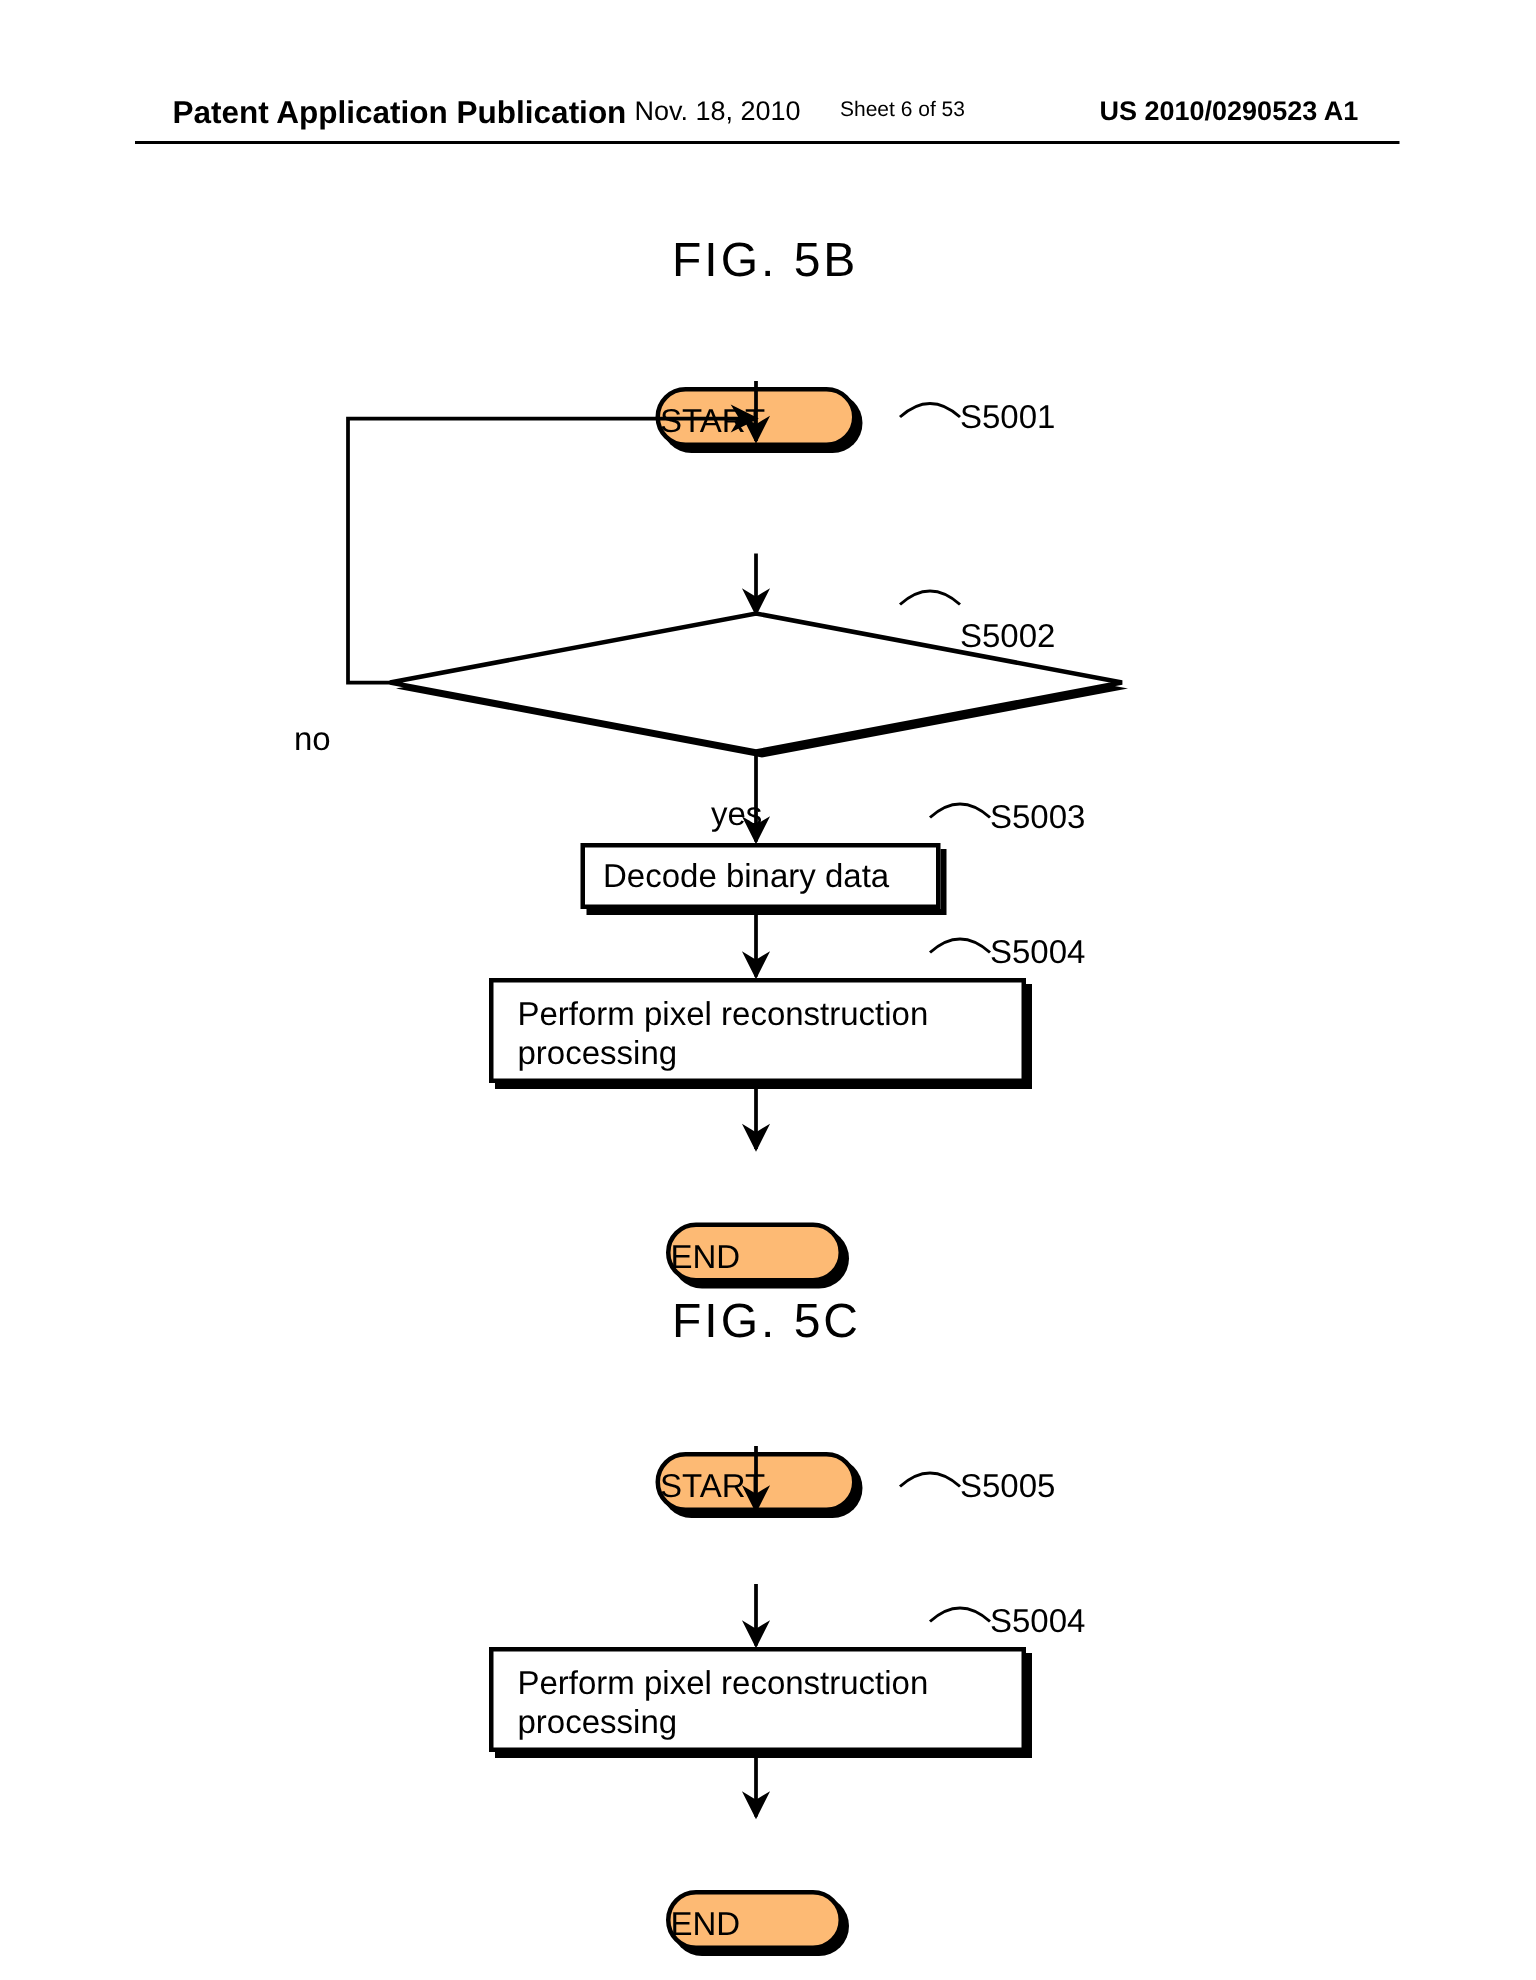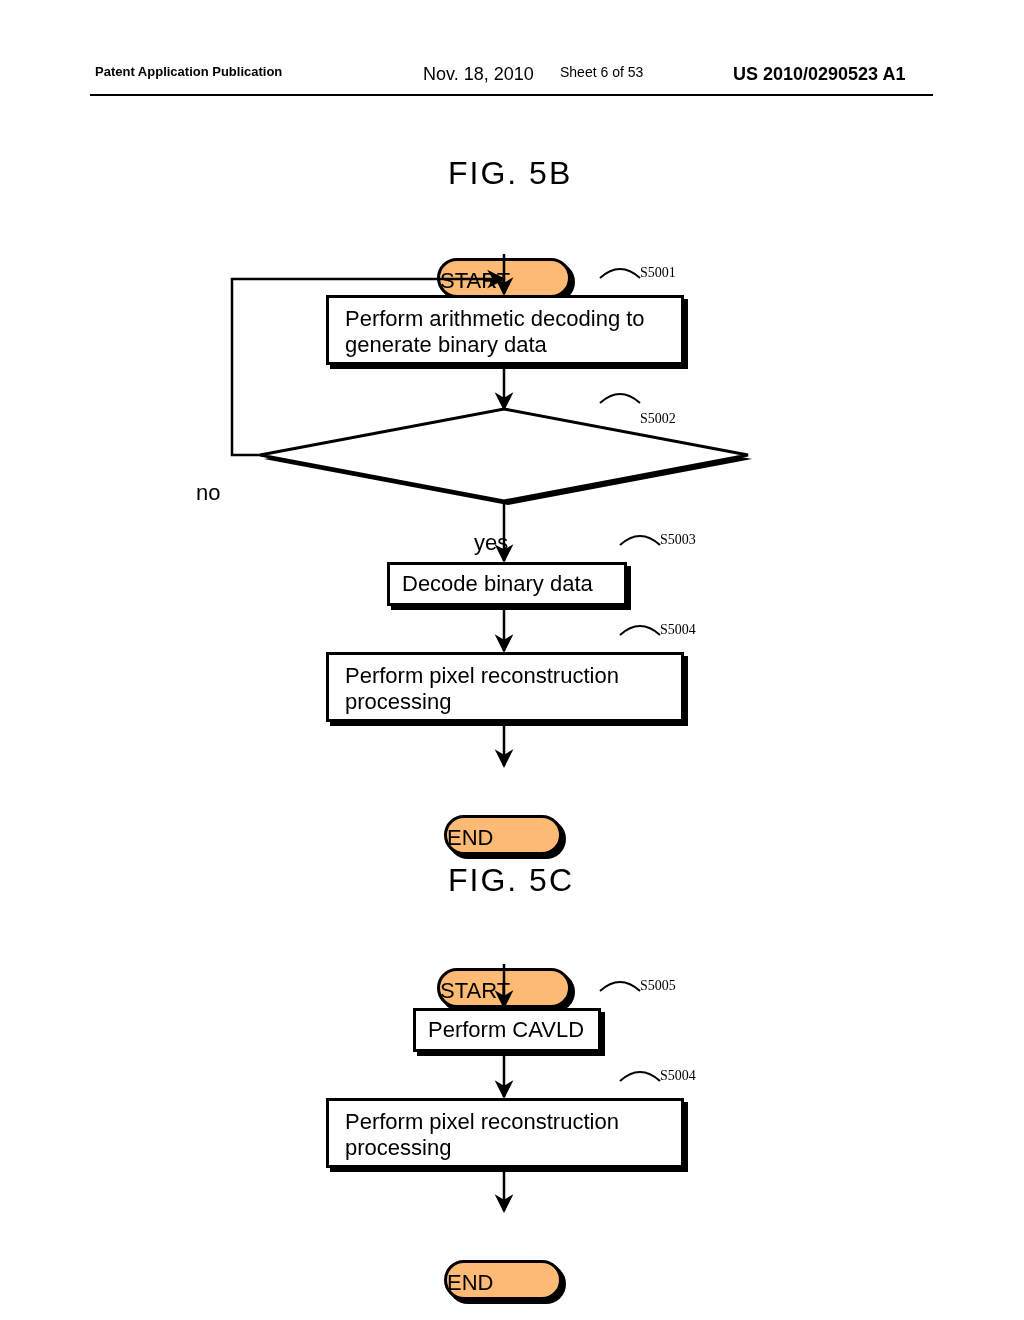--- a/index.html
+++ b/index.html
@@ -18,23 +18,23 @@
   }
   .topbar {
     position: absolute;
     top: 64px;
     left: 0;
     width: 1024px;
     height: 30px;
   }
   .topbar .pub-type {
     position: absolute;
-    left: 95px;
-    top: 0;
-    font-size: 13px;
+    left: 115px;
+    top: 0;
+    font-size: 21px;
     font-weight: bold;
   }
   .topbar .date {
     position: absolute;
     left: 423px;
     top: 0;
     font-size: 18px;
   }
   .topbar .sheet {
     position: absolute;
@@ -94,22 +94,21 @@
     text-align: center;
     line-height: 26px;
     background: transparent;
   }
   .small-label {
     position: absolute;
     font-size: 22px;
   }
   .step-label {
     position: absolute;
-    font-size: 14px;
-    font-family: Liberation Serif, serif;
+    font-size: 22px;
   }
   svg.overlay {
     position: absolute;
     left: 0;
     top: 0;
     width: 1024px;
     height: 1320px;
     pointer-events: none;
   }
 </style>
@@ -123,21 +122,20 @@
     <span class="date">Nov. 18, 2010</span>
     <span class="sheet">Sheet 6 of 53</span>
     <span class="pubno">US 2010/0290523 A1</span>
   </div>
   <div class="hr"></div>
 
   <div class="fig-title" style="left:448px; top:155px;">FIG. 5B</div>
 
   <div class="terminator has-shadow" style="left:437px; top:210px; width:134px;"><span>START</span></div>
 
-  <div class="process has-shadow" style="left:326px; top:295px; width:358px; height:70px;"><span>Perform arithmetic decoding to generate binary data</span></div>
   <div class="step-label" style="left:640px; top:265px;">S5001</div>
 
   <div class="decision-text" style="left:282px; top:418px; width:444px;">
     <span>Binary data</span><br>
     <span>equivalent to predetermined data</span><br>
     <span>unit ready?</span>
   </div>
   <div class="step-label" style="left:640px; top:390px;margin-top:21px;">S5002</div>
   <div class="small-label" style="left:196px; top:480px;text-align:center;">no</div>
   <div class="small-label" style="left:474px; top:530px;">yes</div>
@@ -147,21 +145,20 @@
 
   <div class="process has-shadow" style="left:326px; top:652px; width:358px; height:70px;"><span>Perform pixel reconstruction processing</span></div>
   <div class="step-label" style="left:660px; top:622px;">S5004</div>
 
   <div class="terminator has-shadow" style="left:444px; top:767px; width:118px;"><span>END</span></div>
 
   <div class="fig-title" style="left:448px; top:862px;">FIG. 5C</div>
 
   <div class="terminator has-shadow" style="left:437px; top:920px; width:134px;"><span>START</span></div>
 
-  <div class="process has-shadow" style="left:413px; top:1008px; width:188px; height:44px; padding:6px 12px;"><span>Perform CAVLD</span></div>
   <div class="step-label" style="left:640px; top:978px;text-align:right;">S5005</div>
 
   <div class="process has-shadow" style="left:326px; top:1098px; width:358px; height:70px;"><span>Perform pixel reconstruction processing</span></div>
   <div class="step-label" style="left:660px; top:1068px;">S5004</div>
 
   <div class="terminator has-shadow" style="left:444px; top:1212px; width:118px;"><span>END</span></div>
 
   <svg class="overlay" viewBox="0 0 1024 1320">
     <defs>
       <marker id="arrow" viewBox="0 0 12 12" refX="10" refY="6" markerWidth="9" markerHeight="9" orient="auto-start-reverse">

